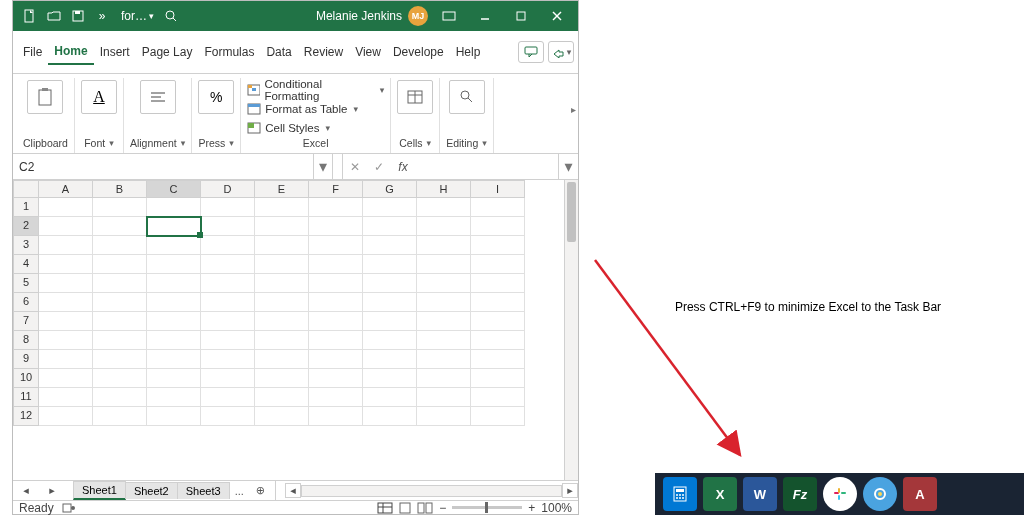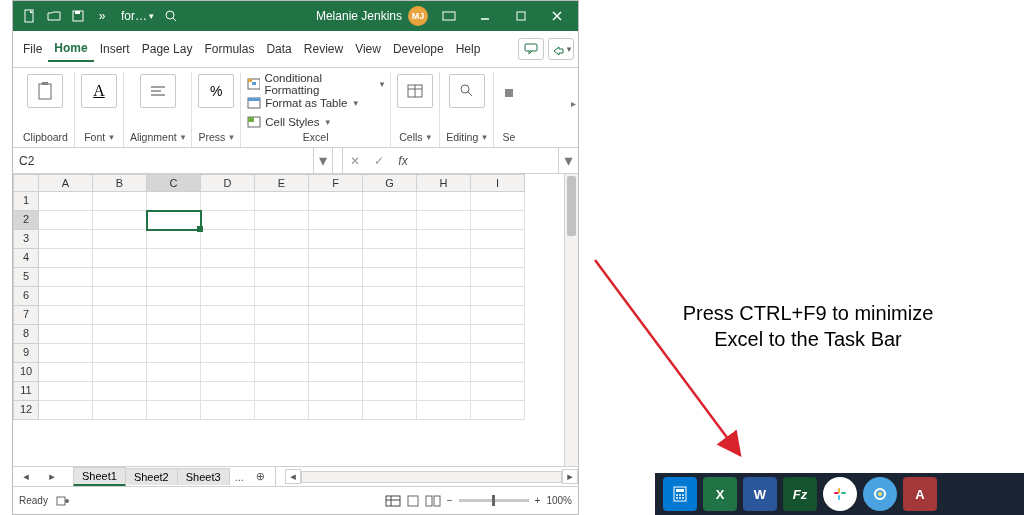--- a/index.html
+++ b/index.html
@@ -5,21 +5,21 @@
   * { box-sizing: border-box; font-family: "Segoe UI", Arial, sans-serif; }
   body { margin: 0; background: #fff; width: 1024px; height: 515px; position: relative; }
   .excel-window { position: absolute; left: 12px; top: 0; width: 567px; height: 515px; border: 1px solid #bdbdbd; background: #fff; display: flex; flex-direction: column; }
   .titlebar { height: 30px; background: #217346; color: #fff; display: flex; align-items: center; padding: 0 6px; font-size: 12px; }
   .tb-icon { width: 22px; height: 22px; display: flex; align-items: center; justify-content: center; margin-right: 2px; }
   .tb-filename { display: flex; align-items: center; margin-left: 6px; margin-right: 6px; }
   .tb-search { width: 22px; display:flex; align-items:center; justify-content:center; }
   .tb-user { margin-left: auto; display: flex; align-items: center; gap: 6px; }
   .avatar { width: 20px; height: 20px; border-radius: 50%; background: #e8a33d; color:#fff; font-size:9px; font-weight:bold; display:flex; align-items:center; justify-content:center; }
   .win-btn { width: 30px; height: 22px; display:flex; align-items:center; justify-content:center; }
-  .tabsbar { height: 37px; display: flex; align-items: center; border-bottom: 1px solid #d0d0d0; padding: 0 4px; font-size: 12px; color: #333; background:#fff; gap:0;}
+  .tabsbar { height: 43px; display: flex; align-items: center; border-bottom: 1px solid #d0d0d0; padding: 0 4px; font-size: 12px; color: #333; background:#fff; gap:0;}
   .tab { padding: 5px 6px; cursor: default; white-space: nowrap; }
   .tab.active { color: #217346; border-bottom: 2px solid #217346; font-weight: 600; }
   .tabs-right { margin-left: auto; display:flex; gap:4px; }
   .sq-btn { width:26px; height:22px; border:1px solid #c8c8c8; border-radius:3px; display:flex; align-items:center; justify-content:center; font-size:11px;}
   .ribbon { height: 80px; border-bottom: 1px solid #d0d0d0; display: flex; padding: 4px 0 0 4px; background:#fff; position:relative;}
   .rgroup { border-right: 1px solid #e0e0e0; padding: 2px 6px; display:flex; flex-direction:column; align-items:center; }
   .rgroup .big { width:36px; height:34px; border:1px solid #c8c8c8; border-radius:2px; display:flex; align-items:center; justify-content:center; margin-bottom:2px;}
   .rgroup .lbl { font-size: 10.5px; color:#444; margin-top:auto; padding-bottom:2px; display:flex; align-items:center; gap:2px;text-align:center;}
   .styles-group .row { font-size: 11.5px; color:#333; display:flex; align-items:center; gap:4px; height:20px;}
   .formula-row { height: 26px; border-bottom: 1px solid #d0d0d0; display:flex; align-items:center; background:#fff;}
@@ -39,27 +39,27 @@
   .cell { width:54px; border-right:1px solid #e0e0e0; border-bottom:1px solid #e0e0e0; position:relative;}
   .cell.selected { outline: 2px solid #217346; outline-offset:-1px; z-index:2;}
   .fill-handle { position:absolute; right:-3px; bottom:-3px; width:6px; height:6px; background:#217346;}
   .vscroll { position:absolute; right:0; top:0; bottom:0; width:14px; background:#f3f2f1; border-left:1px solid #d0d0d0;}
   .vthumb { position:absolute; left:2px; right:2px; top:2px; height:60px; background:#c1c1c1; border-radius:2px;}
   .hscroll-row { height:20px; display:flex; align-items:center; border-top:1px solid #d0d0d0; background:#fff; font-size:11px;}
   .sheet-nav { width:26px; text-align:center; color:#555;}
   .sheet-tab { padding:2px 8px; border:1px solid #d0d0d0; border-bottom:none; background:#e5e5e5; margin-right:-1px;}
   .sheet-tab.active { border-bottom:2px solid #217346;}
   .sheet-add { padding:0 6px; color:#555;}
-  .statusbar { height:28px; border-top:1px solid #d0d0d0; display:flex; align-items:center; font-size:10px; color:#444; padding:0 6px; gap:8px;}
+  .statusbar { height:14px; border-top:1px solid #d0d0d0; display:flex; align-items:center; font-size:12px; color:#444; padding:0 6px; gap:8px;}
   .sb-group { display:flex; gap:4px; align-items:center;}
   .sb-right { margin-left:auto; display:flex; align-items:center; gap:6px;}
   .zoom-slider { width:70px; height:3px; background:#c8c8c8; position:relative;}
   .zoom-thumb { position:absolute; left:33px; top:-4px; width:3px; height:11px; background:#666;}
   
-  .annot-text { position:absolute; left:658px; top:300px; width:300px; font-size:20px; font-family: Arial, sans-serif; color:#000; text-align:center; line-height:1.3;}
+  .annot-text { position:absolute; left:658px; top:300px; width:300px; font-size:12px; font-family: Arial, sans-serif; color:#000; text-align:center; line-height:1.3;}
   .arrow { position:absolute; left:585px; top:255px; width:200px; height:230px; pointer-events:none;}
   
   .taskbar { position:absolute; left:655px; bottom:0; height:42px; width:370px; background:#1a2433; display:flex; align-items:center; gap:6px; padding:0 8px;}
   .tb-app { width:34px; height:34px; border-radius:4px; display:flex; align-items:center; justify-content:center; font-size:13px; font-weight:bold; color:#fff;}
   .excel-ico { background:#217346;}
   .word-ico { background:#2b579a;}
   .fz-ico { background:#14532d;}
   .slack-ico { background:#fff; color:#4a154b; border-radius:50%;}
   .cam-ico { background:#4aa3e0; border-radius:50%;}
   .access-ico { background:#a4373a;}
@@ -244,30 +244,20 @@
     <div class="rgroup">
       <div class="big">
           <svg width="16" height="16">
             <circle cx="6" cy="6" r="4" fill="none" stroke="#666"></circle>
             <line x1="9" y1="9" x2="13" y2="13" stroke="#666"></line>
           </svg>
         </div>
       <div class="lbl">
           <span>Editing</span>
           <span class="chev">▾</span>
-        </div>
-    </div>
-    <div class="rgroup" style="border-right:none; width:30px; overflow:hidden;">
-      <div class="big" style="border:none;">
-          <svg width="16" height="18">
-            <rect x="4" y="7" width="8" height="8" fill="#888"></rect>
-          </svg>
-        </div>
-      <div class="lbl">
-          <span>Se</span>
         </div>
     </div>
     <div style="position:absolute; right:2px; top:30px; color:#777; font-size:10px;">▸</div>
   </div>
 
   <div class="formula-row">
     <div class="namebox">C2</div>
     <div class="fb-drop">▾</div>
     <div style="width:10px; border-right:1px solid #d0d0d0; height:100%;"></div>
     <div class="fb-btn">✕</div>

